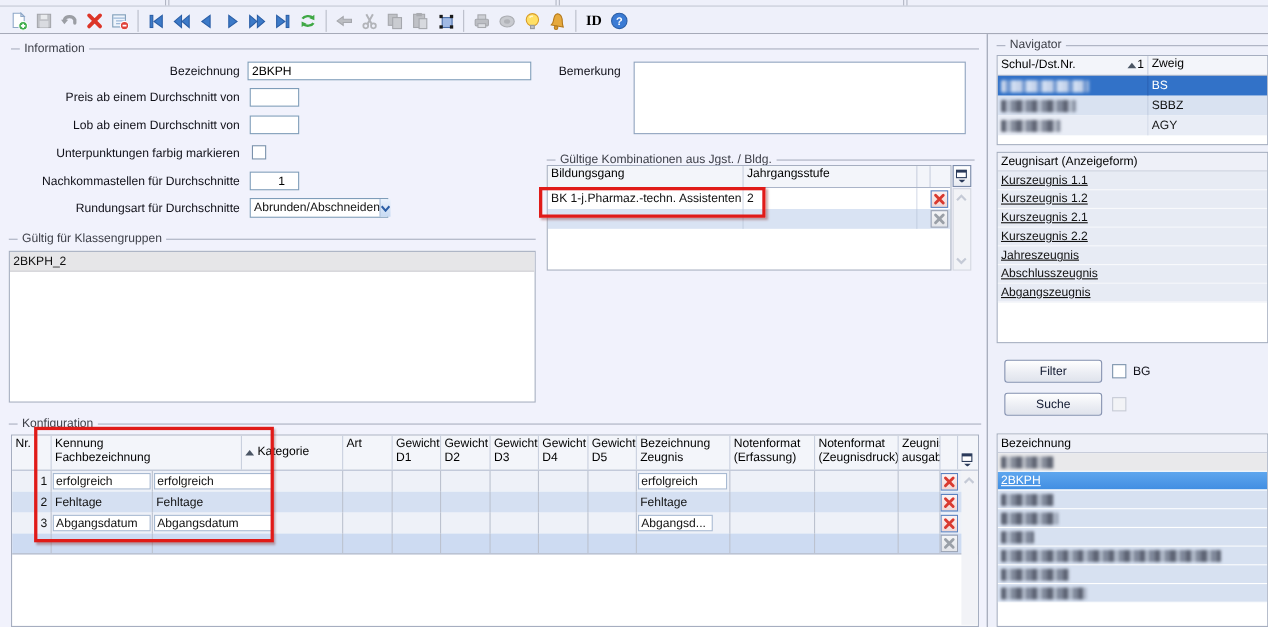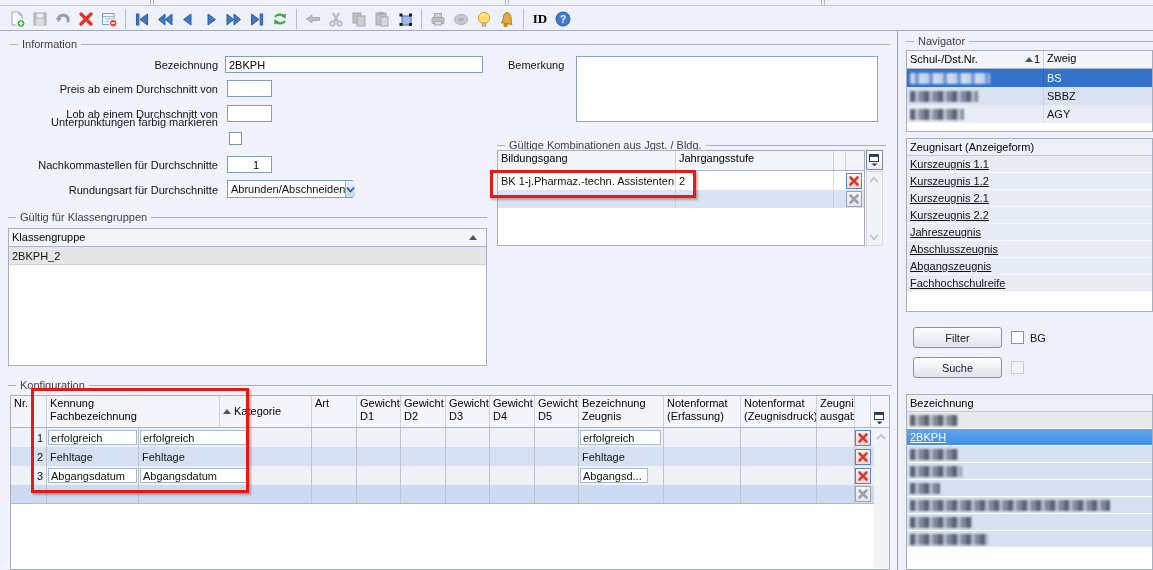--- a/index.html
+++ b/index.html
@@ -231,21 +231,21 @@
 
   <div class="lbl" style="left:8px;top:59px;width:210px">Bezeichnung</div>
   <input class="tin" style="left: 225px; top: 56px; width: 258px; height: 17px;" value="2BKPH">
 
   <div class="lbl" style="left:8px;top:83px;width:210px">Preis ab einem Durchschnitt von</div>
   <input class="tin" style="left: 227px; top: 80px; width: 45px; height: 17px;" value="">
 
   <div class="lbl" style="left:8px;top:108px;width:210px">Lob ab einem Durchschnitt von</div>
   <input class="tin" style="left: 227px; top: 105px; width: 45px; height: 17px;" value="">
 
-  <div class="lbl" style="left:8px;top:116px;width:210px">Unterpunktungen farbig markieren</div>
+  <div class="lbl" style="left:8px;top:134px;width:210px">Unterpunktungen farbig markieren</div>
   <div class="cb" style="left:229px;top:132px"></div>
 
   <div class="lbl" style="left:8px;top:159px;width:210px">Nachkommastellen für Durchschnitte</div>
   <input class="tin" style="left: 227px; top: 156px; width: 45px; height: 17px; text-align: right; padding-right: 12px;" value="1">
 
   <div class="lbl" style="left:8px;top:184px;width:210px">Rundungsart für Durchschnitte</div>
   <div class="sel" style="left:227px;top:180px;width:126px;height:18px">
     <span class="sv">Abrunden/Abschneiden</span>
     <span class="sa">
       <svg width="9" height="7">
@@ -305,26 +305,20 @@
         <path d="M1 2 L5 6 L9 2" fill="none" stroke="#c5cad6" stroke-width="2"></path>
       </svg>
   </div>
 
   <div class="ghead" style="left:8px;top:211px;width:479px">
     <span class="d"></span>
       <span class="t">Gültig für Klassengruppen</span>
       <span class="l"></span>
   </div>
   <div class="box" style="left:8px;top:228px;width:479px;height:138px">
-    <div class="hrow" style="height:18px">
-      <div class="hcell" style="flex:1;border-right:none;display:flex;align-items:center;justify-content:space-between">
-        <span>Klassengruppe</span>
-        <span class="sort" style="margin-right:6px"></span>
-      </div>
-    </div>
     <div class="row" style="height:18px;background:#e6e6e8;border-bottom:1px solid #cfcfd4">
       <div class="cell" style="flex:1;border-right:none">2BKPH_2</div>
     </div>
   </div>
 
   <div class="ghead" style="left:8px;top:379px;width:884px">
     <span class="d"></span>
       <span class="t">Konfiguration</span>
       <span class="l"></span>
   </div>
@@ -515,21 +509,20 @@
 
   <div class="box" style="left:906px;top:138px;width:247px;height:174px">
     <div class="lhead">Zeugnisart (Anzeigeform)</div>
     <div class="litem">Kurszeugnis 1.1</div>
     <div class="litem">Kurszeugnis 1.2</div>
     <div class="litem">Kurszeugnis 2.1</div>
     <div class="litem">Kurszeugnis 2.2</div>
     <div class="litem">Jahreszeugnis</div>
     <div class="litem">Abschlusszeugnis</div>
     <div class="litem">Abgangszeugnis</div>
-    <div class="litem">Fachhochschulreife</div>
   </div>
 
   <button class="btn" style="left:913px;top:327px;width:89px;height:21px">Filter</button>
   <div class="cb" style="left:1011px;top:331px"></div>
   <div class="lbl-left" style="left:1030px;top:332px;width:30px">BG</div>
   <button class="btn" style="left:913px;top:357px;width:89px;height:21px">Suche</button>
   <div class="cb discb" style="left:1011px;top:361px"></div>
 
   <div class="box" style="left:906px;top:394px;width:247px;height:176px">
     <div class="lhead">Bezeichnung</div>

